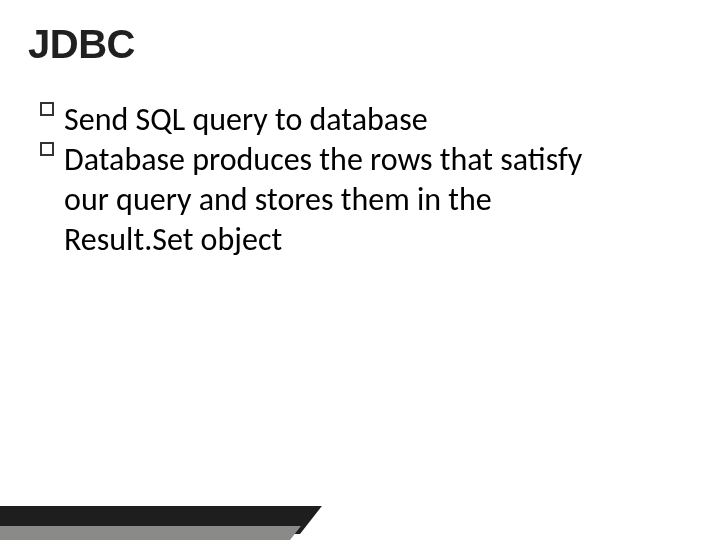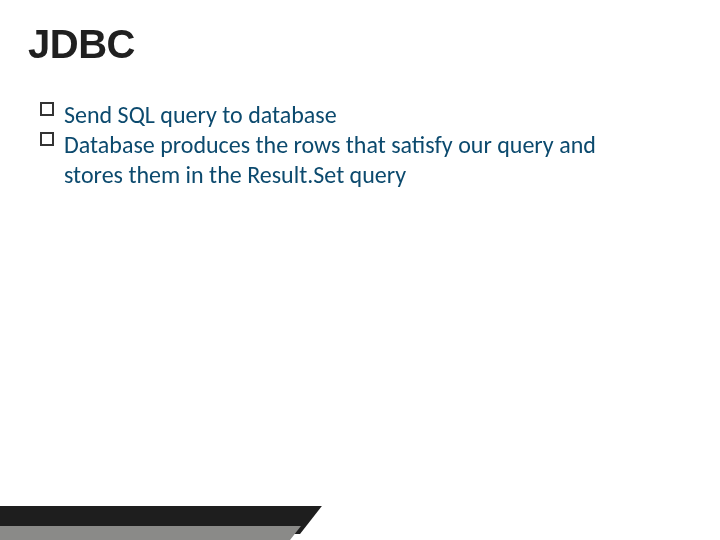--- a/index.html
+++ b/index.html
@@ -26,23 +26,23 @@
     font-weight: 700;
     color: #202020;
     letter-spacing: -0.5px;
     font-family: "Arial Narrow", Arial, sans-serif;
   }
   .content {
     position: absolute;
     top: 100px;
     left: 40px;
     right: 40px;
-    font-size: 24px;
+    font-size: 32px;
     line-height: 1.25;
-    color: #0c4a6e;
+    color: #000000;
   }
   .bullet {
     position: relative;
     padding-left: 24px;
     margin: 0;
   }
   .bullet-marker {
     position: absolute;
     left: 0;
     top: 2px;
@@ -84,20 +84,20 @@
 
   <div class="content">
     <p class="bullet">
       <span class="bullet-marker"></span>
       <span>Send SQL query to database</span>
     </p>
     <p class="bullet">
       <span class="bullet-marker"></span>
       <span>Database produces the rows that satisfy our query and stores them in the </span>
       <span class="italic">Result.Set</span>
-      <span> query</span>
+      <span> object</span>
     </p>
   </div>
 
   <div class="wedge-dark"></div>
   <div class="wedge-gray"></div>
 
 </div>
 
 </body></html>

